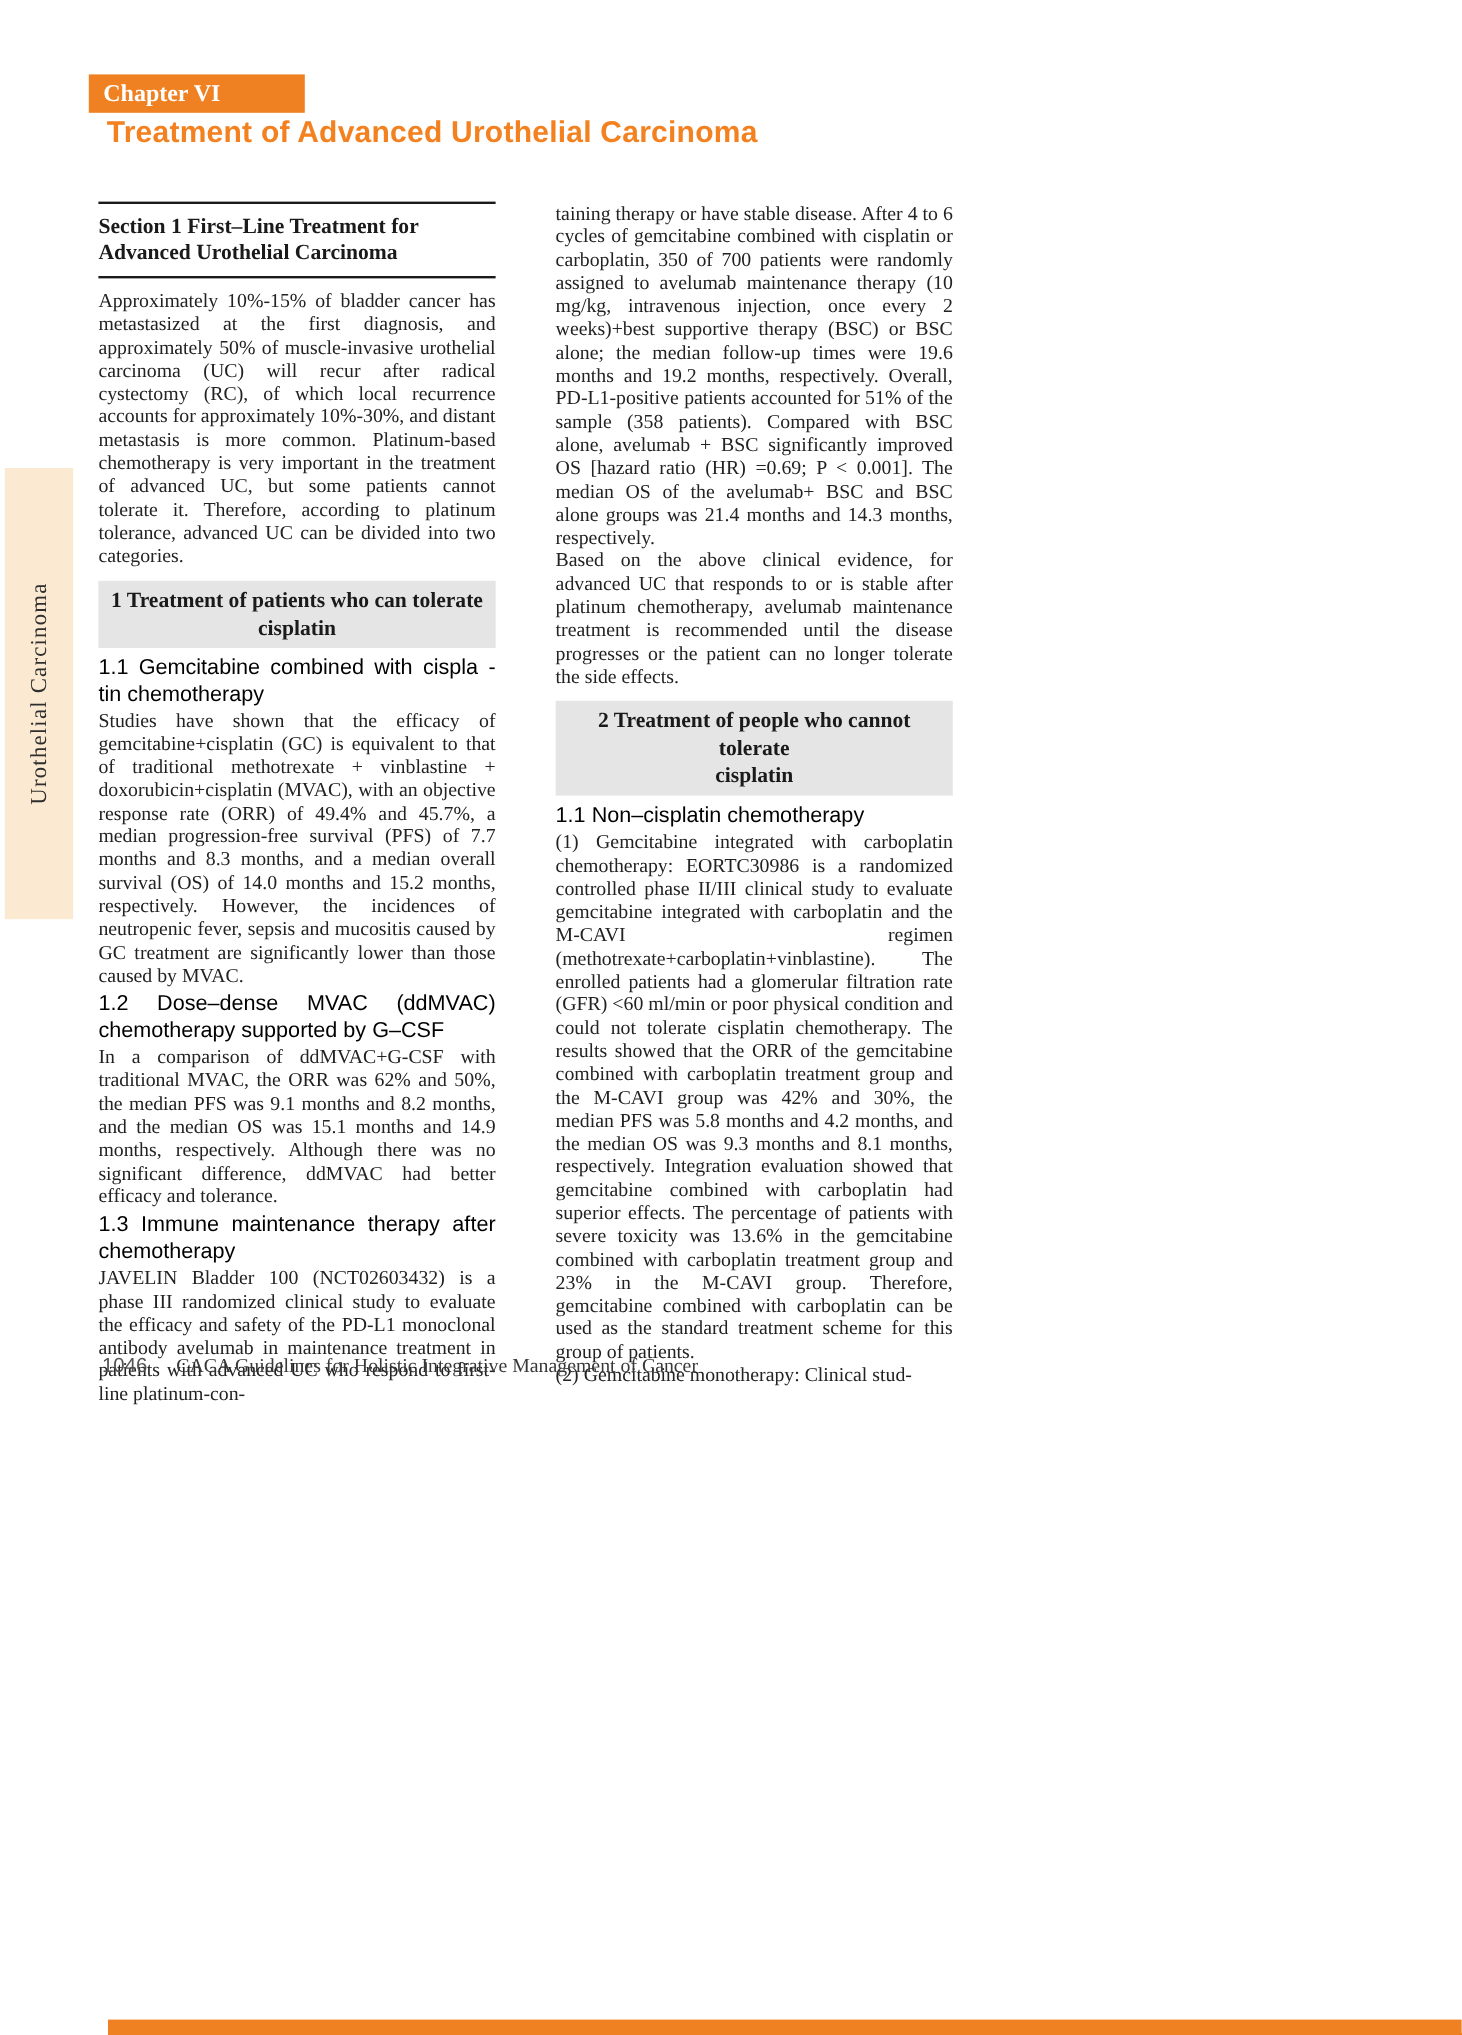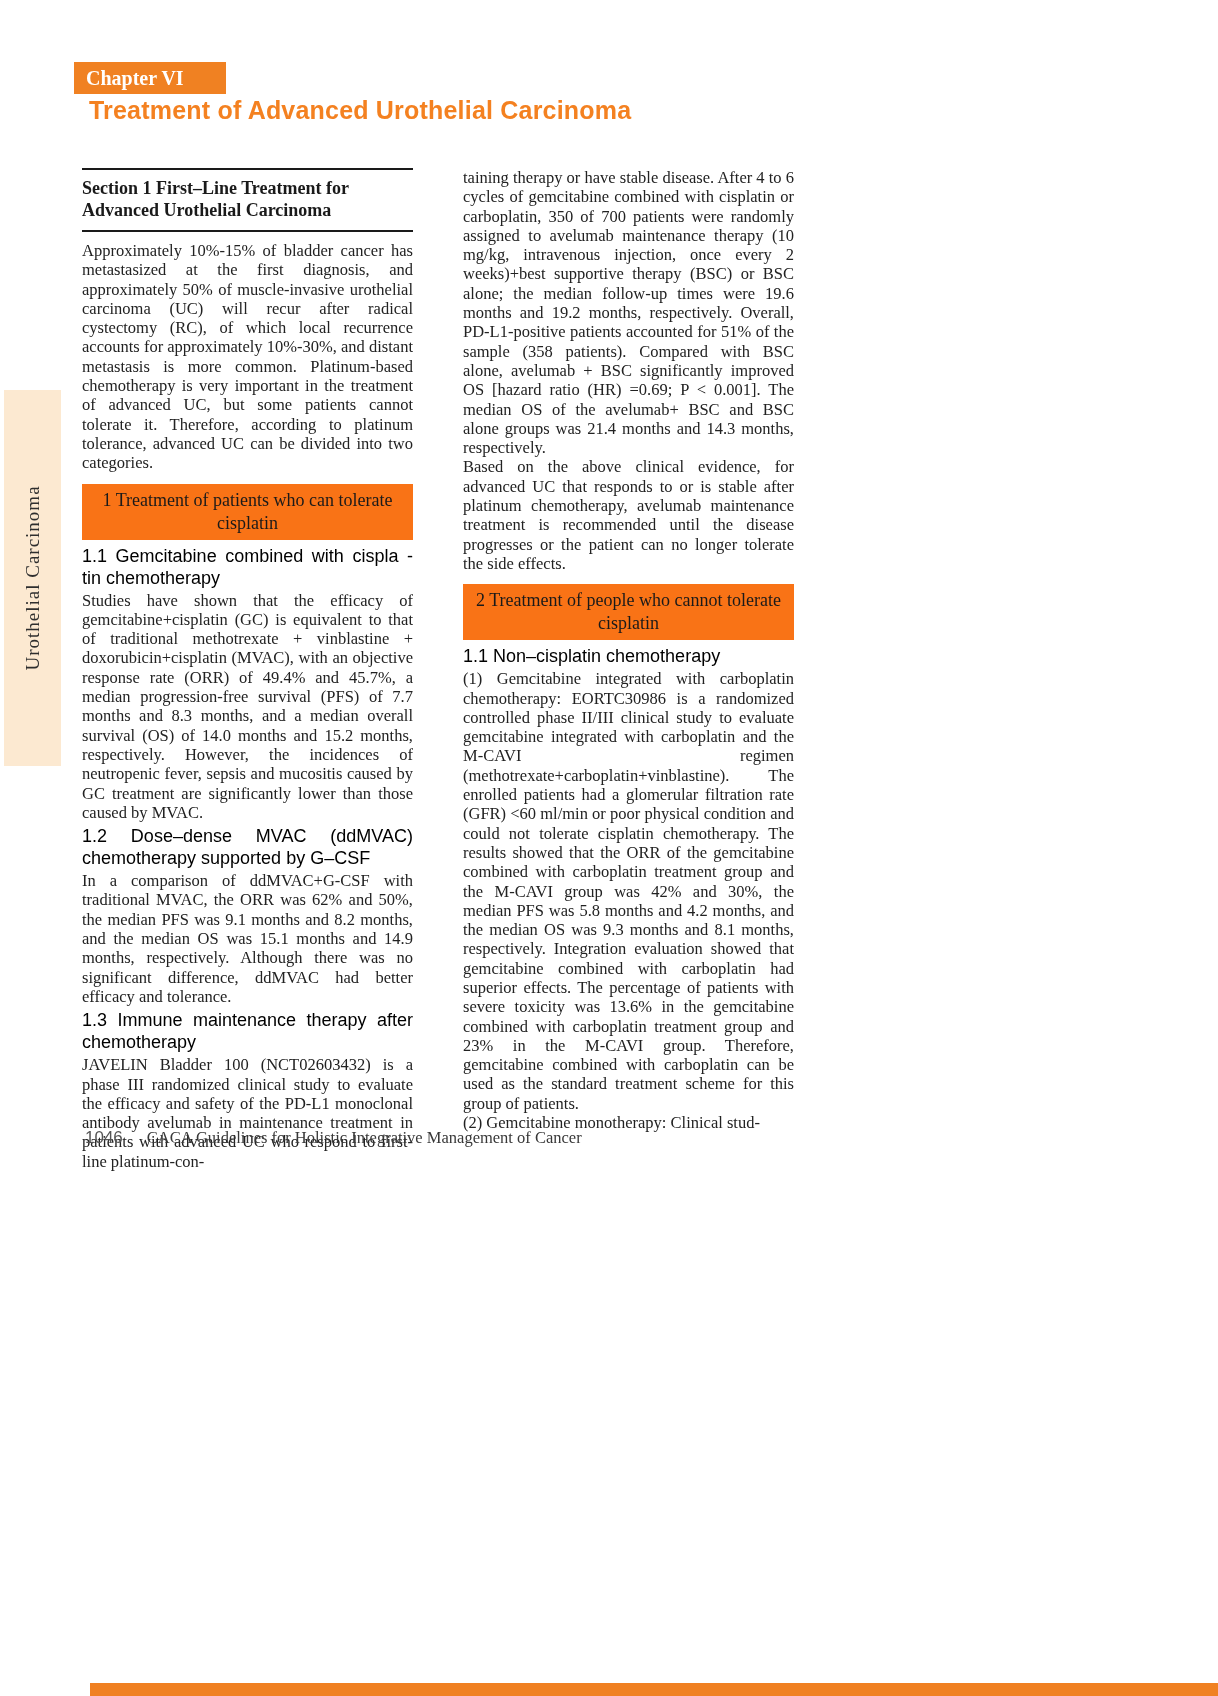--- a/index.html
+++ b/index.html
@@ -21,21 +21,21 @@
   .sidebar-text {
     position: absolute; left: 50%; top: 50%;
     transform: translate(-50%, -50%) rotate(-90deg);
     white-space: nowrap;
     font-family: "Liberation Serif", serif;
     font-size: 19px; color: #2e2e2e; letter-spacing: 1px;
   }
 
   .chapter-tab {
     position: absolute; left: 74px; top: 62px;
-    width: 152px; height: 32px; line-height: 32px;
+    width: 180px; height: 32px; line-height: 32px;
     background: #f08122; color: #ffffff;
     font-family: "Liberation Serif", serif;
     font-size: 20px; font-weight: bold;
     padding-left: 12px; box-sizing: border-box;
   }
   .page-title {
     position: absolute; left: 89px; top: 96px; margin: 0;
     color: #f48120;
     font-family: "Liberation Sans", sans-serif;
     font-size: 25px; font-weight: bold; letter-spacing: 0.2px;
@@ -54,23 +54,23 @@
     color: #1a1a1a;
     padding: 7px 0 9px; margin-bottom: 9px;
     white-space: pre-line;
   }
   .par {
     margin: 0;
     font-size: 16.5px; line-height: 19.3px;
     text-align: justify; color: #222222;
   }
   .peach-box {
-    background: #f97316;
+    background: #e5e5e5;
     text-align: center;
-    font-weight: normal; font-size: 18px; line-height: 23px;
+    font-weight: bold; font-size: 18px; line-height: 23px;
     color: #1a1a1a;
     padding: 5px 4px; margin: 11px 0 5px;
     white-space: pre-line;
   }
   .subhead {
     font-family: "Liberation Sans", sans-serif;
     color: #000000;
     font-size: 18px; line-height: 22px;
     margin: 3px 0 2px;
   }

